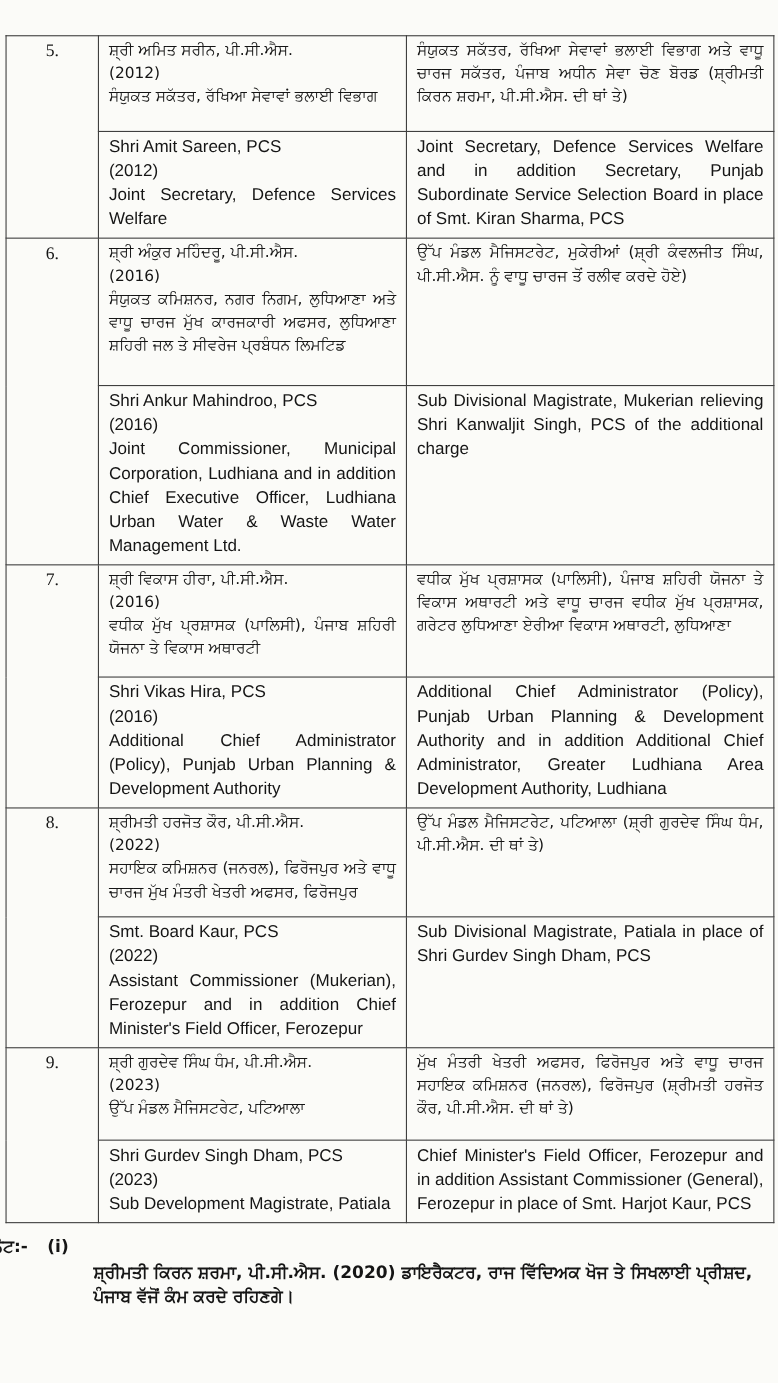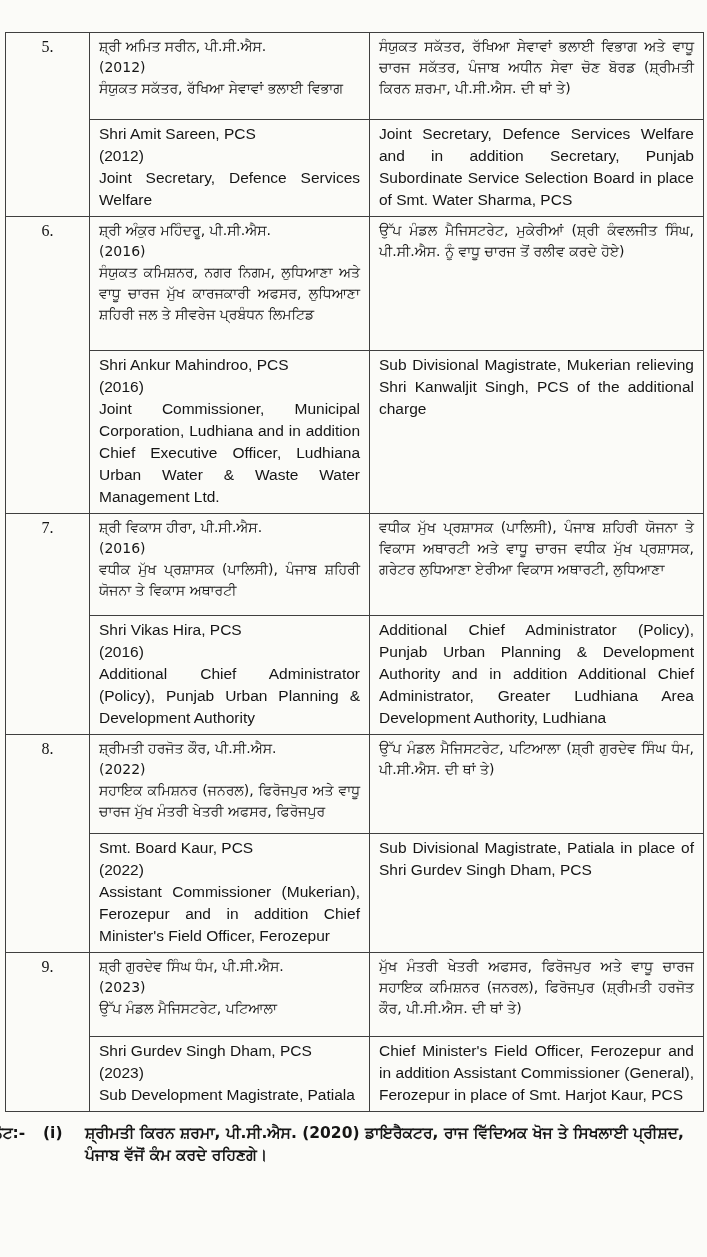--- a/index.html
+++ b/index.html
@@ -31,21 +31,21 @@
     display:flex; margin-top:10px;
     font-family:"DejaVu Sans", sans-serif; font-weight:600;
     font-size:15.5px; line-height:1.45;
   }
   .note-label { width:50px; margin-left:-12px; flex-shrink:0; }
   .note-list { flex:1; padding-right:10px; }
   .note-item { display:flex; margin-bottom:8px; }
   .note-num { width:42px; flex-shrink:0; }
   .note-text { flex:1; }
   .note-text p { margin:0 0 10px 0; }
-  .note-text p:last-child { margin-bottom:0; }
+  .note-text p:last-child { margin-bottom:0;margin-top:24px; }
 </style>
 </head>
 <body>
 
 <div class="page">
 
   <table class="order-table">
     <colgroup>
       <col style="width:84px">
         <col style="width:280px">
@@ -70,21 +70,21 @@
       </tr>
       <tr>
         <td class="en">
           <div class="h-r5b">
             <div>Shri Amit Sareen, PCS</div>
             <div>(2012)</div>
             <div class="just">Joint Secretary, Defence Services Welfare</div>
           </div>
         </td>
         <td class="en">
-          <div class="h-r5b just">Joint Secretary, Defence Services Welfare and in addition Secretary, Punjab Subordinate Service Selection Board in place of Smt. Water Sharma, PCS</div>
+          <div class="h-r5b just">Joint Secretary, Defence Services Welfare and in addition Secretary, Punjab Subordinate Service Selection Board in place of Smt. Kiran Sharma, PCS</div>
         </td>
       </tr>
 
       <tr>
         <td class="sn-cell" rowspan="2">
           <span>6.</span>
         </td>
         <td class="pa">
           <div class="h-r6a">
             <div>ਸ਼੍ਰੀ ਅੰਕੁਰ ਮਹਿੰਦਰੂ, ਪੀ.ਸੀ.ਐਸ.</div>

